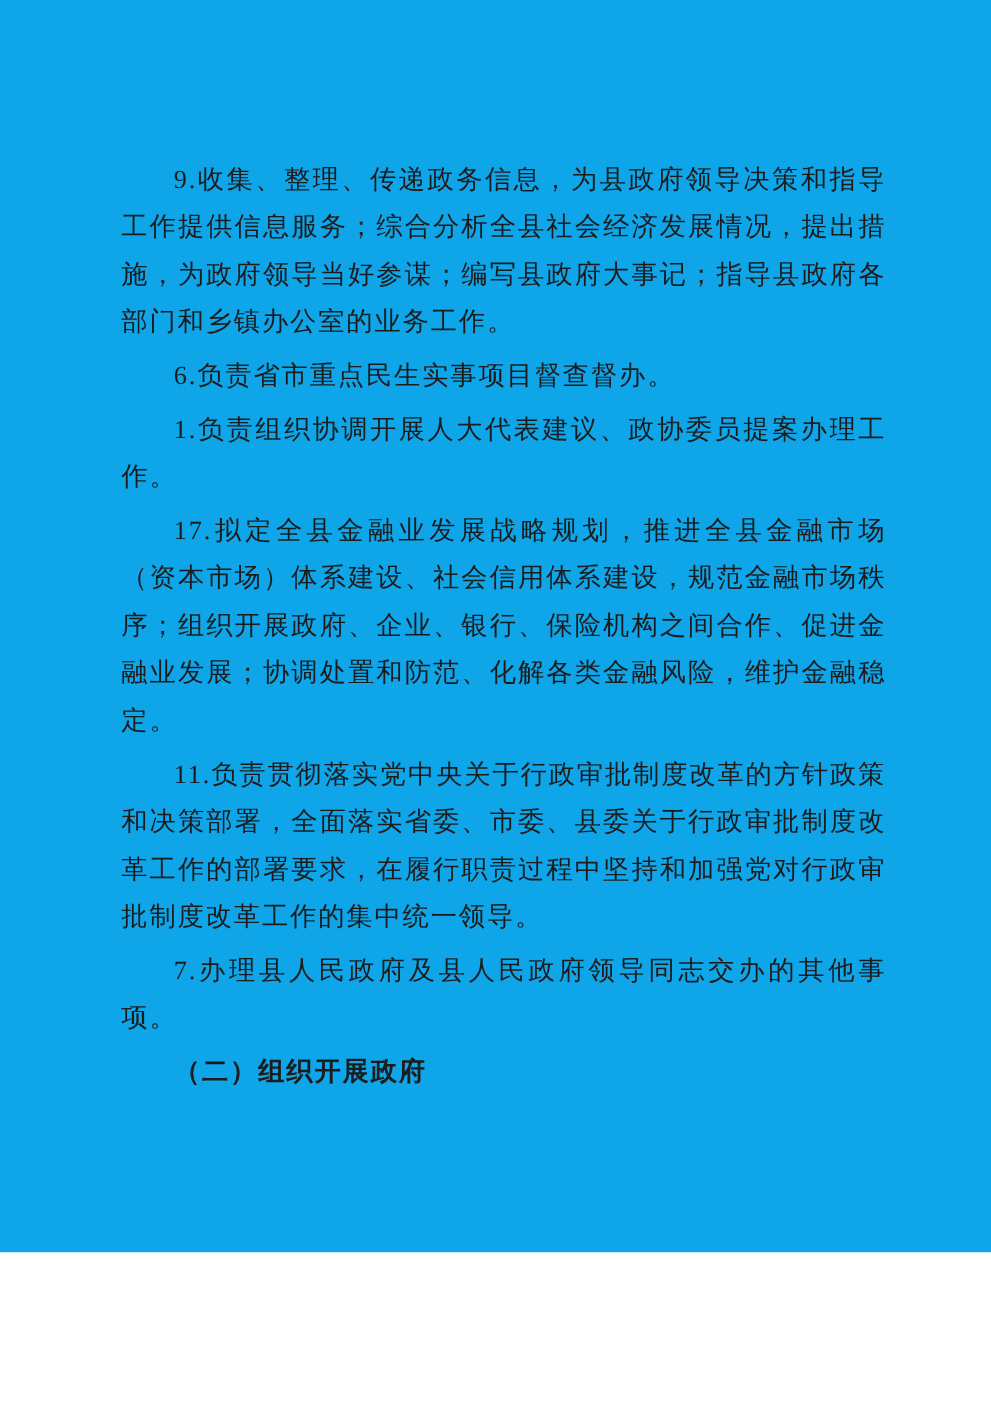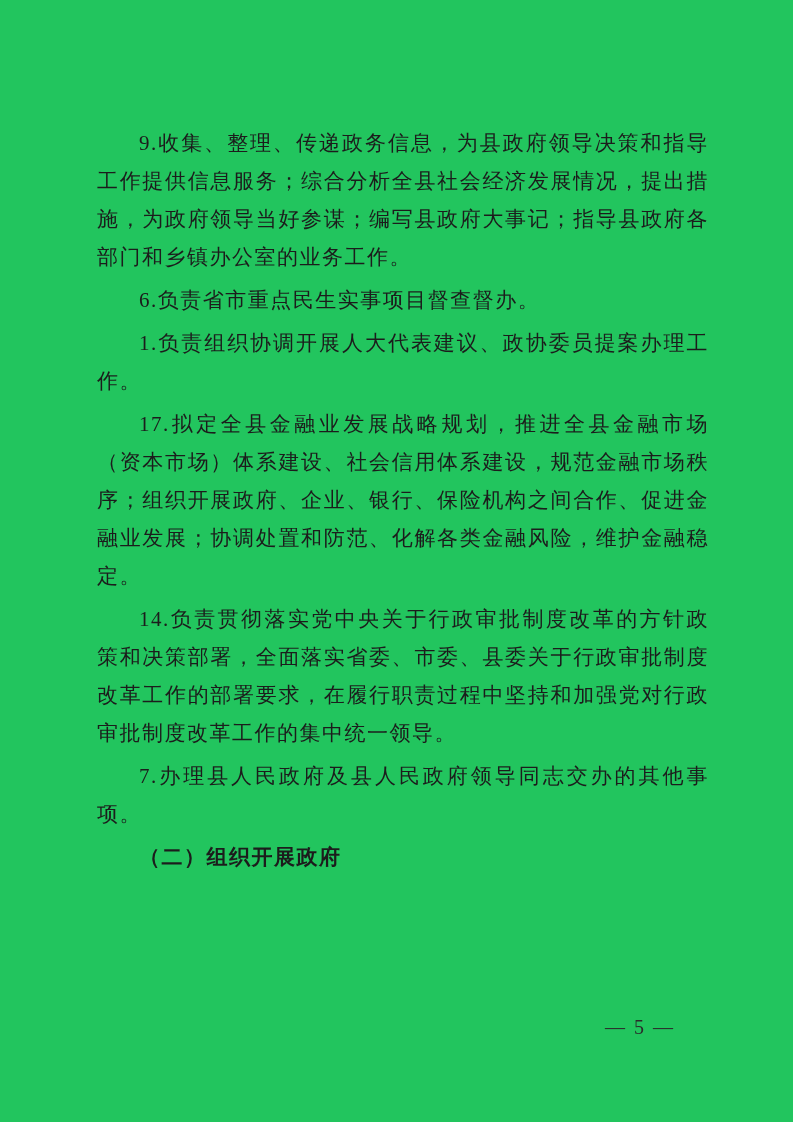--- a/index.html
+++ b/index.html
@@ -3,22 +3,22 @@
 <meta charset="utf-8">
 <style>
   html, body {
     margin: 0;
     padding: 0;
     background: #ffffff;
   }
   .page {
     position: relative;
     width: 793px;
-    height: 1122px;
-    background: #22c55e;
+    height: 1002px;
+    background: #0ea5e9;
     overflow: hidden;
     font-family: "Liberation Serif", "DejaVu Serif", serif;
     color: #1c1c1c;
   }
   .content {
     position: absolute;
     left: 97px;
     top: 124px;
     width: 612px;
   }
@@ -50,18 +50,18 @@
 </style>
 </head>
 <body>
 
 <div class="page">
   <div class="content">
     <p>9.收集、整理、传递政务信息，为县政府领导决策和指导工作提供信息服务；综合分析全县社会经济发展情况，提出措施，为政府领导当好参谋；编写县政府大事记；指导县政府各部门和乡镇办公室的业务工作。</p>
     <p>6.负责省市重点民生实事项目督查督办。</p>
     <p>1.负责组织协调开展人大代表建议、政协委员提案办理工作。</p>
     <p>17.拟定全县金融业发展战略规划，推进全县金融市场（资本市场）体系建设、社会信用体系建设，规范金融市场秩序；组织开展政府、企业、银行、保险机构之间合作、促进金融业发展；协调处置和防范、化解各类金融风险，维护金融稳定。</p>
-    <p>14.负责贯彻落实党中央关于行政审批制度改革的方针政策和决策部署，全面落实省委、市委、县委关于行政审批制度改革工作的部署要求，在履行职责过程中坚持和加强党对行政审批制度改革工作的集中统一领导。</p>
+    <p>11.负责贯彻落实党中央关于行政审批制度改革的方针政策和决策部署，全面落实省委、市委、县委关于行政审批制度改革工作的部署要求，在履行职责过程中坚持和加强党对行政审批制度改革工作的集中统一领导。</p>
     <p>7.办理县人民政府及县人民政府领导同志交办的其他事项。</p>
     <p class="section-heading">（二）组织开展政府</p>
   </div>
   <div class="page-number">— 5 —</div>
 </div>
 
 </body></html>

